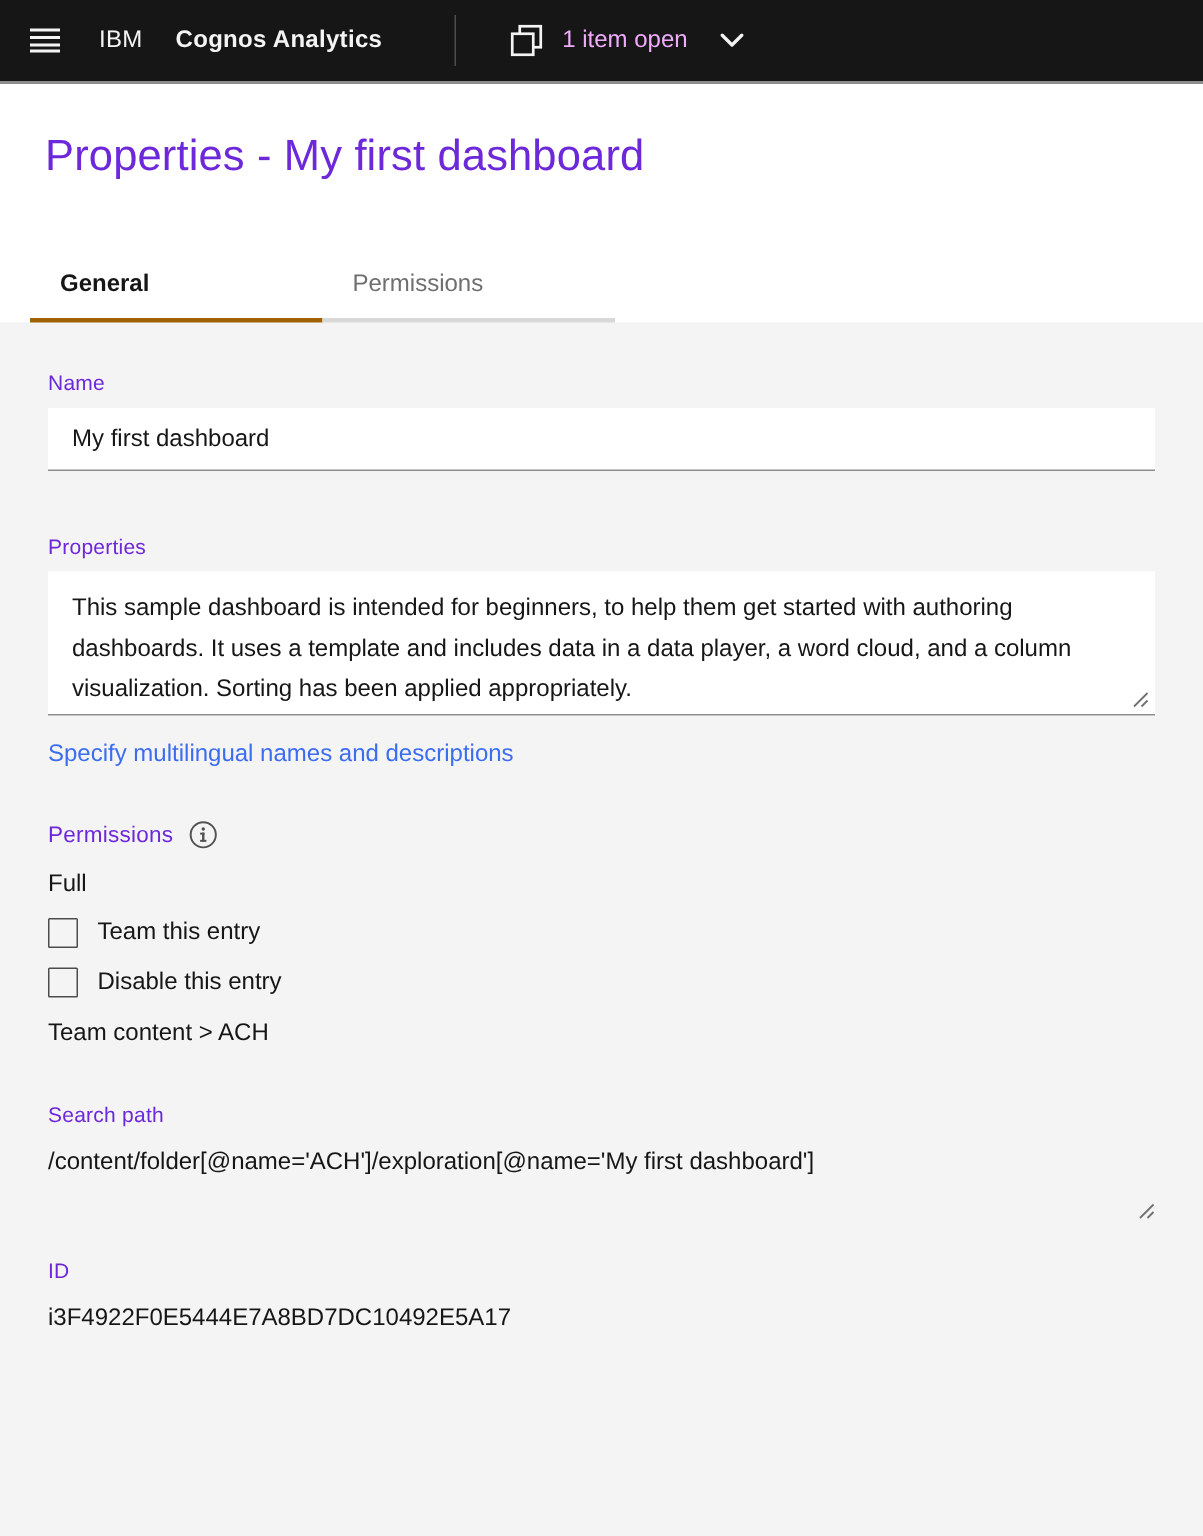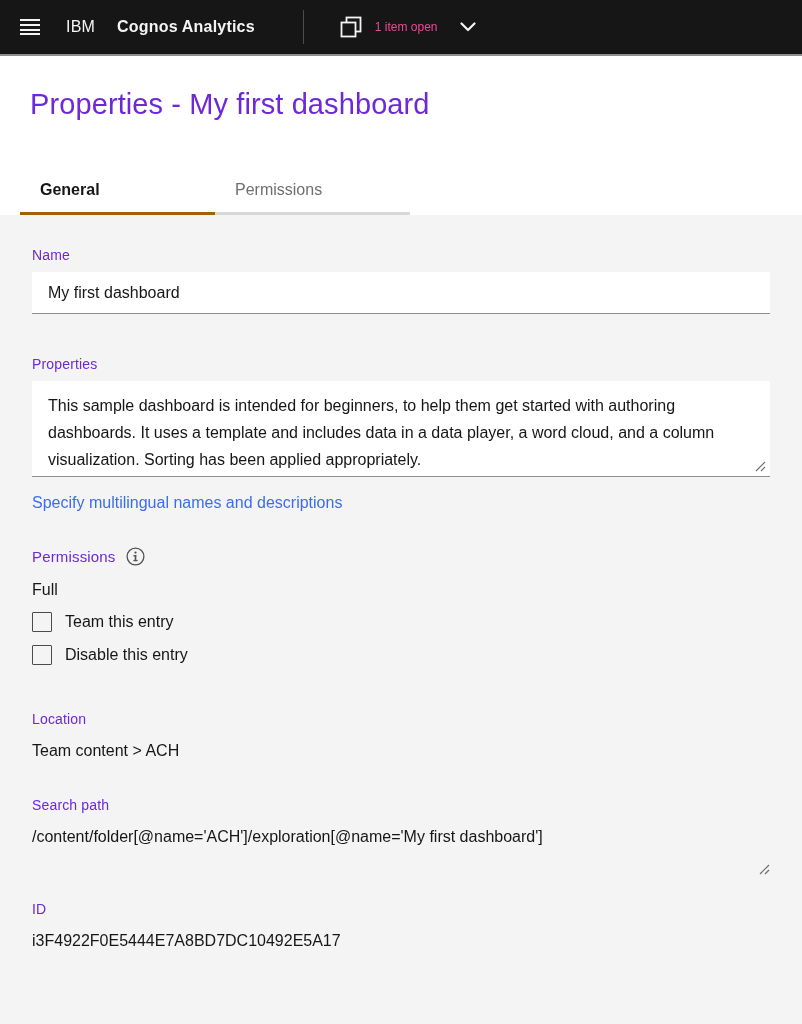--- a/index.html
+++ b/index.html
@@ -39,23 +39,23 @@
     width: 1px; height: 34px;
     background: #4c4c4c;
     margin-left: 48px;
   }
   .items-open {
     display: flex; align-items: center;
     margin-left: 36px;
     cursor: pointer;
   }
   .items-open .label {
-    font-size: 12px;
+    font-size: 16px;
     margin-left: 13px;
-    color: #ec4899;
+    color: #f0abfc;
   }
   .items-open .chev { margin-left: 22px; display: flex; }
 
   
   .title-section {
     background: #ffffff;
     height: 159px;
     display: flex;
     flex-direction: column;
   }
@@ -265,21 +265,20 @@
   <div class="check-row">
     <span class="checkbox" role="checkbox" aria-checked="false"></span>
     <span class="check-label">Team this entry</span>
   </div>
   <div class="check-row">
     <span class="checkbox" role="checkbox" aria-checked="false"></span>
     <span class="check-label">Disable this entry</span>
   </div>
 
   
-  <div class="field-label location-label">Location</div>
   <div class="value-text">Team content &gt; ACH</div>
 
   
   <div class="field-label searchpath-label">Search path</div>
   <div class="value-text">/content/folder[@name='ACH']/exploration[@name='My first dashboard']</div>
   <div class="path-grip-row">
     <span class="resize-grip" style="position:static;">
       <svg width="11" height="11" viewBox="0 0 11 11">
         <line x1="1" y1="10" x2="10" y2="1" stroke="#6f6f6f" stroke-width="1.2"></line>
         <line x1="6" y1="10" x2="10" y2="6" stroke="#6f6f6f" stroke-width="1.2"></line>

